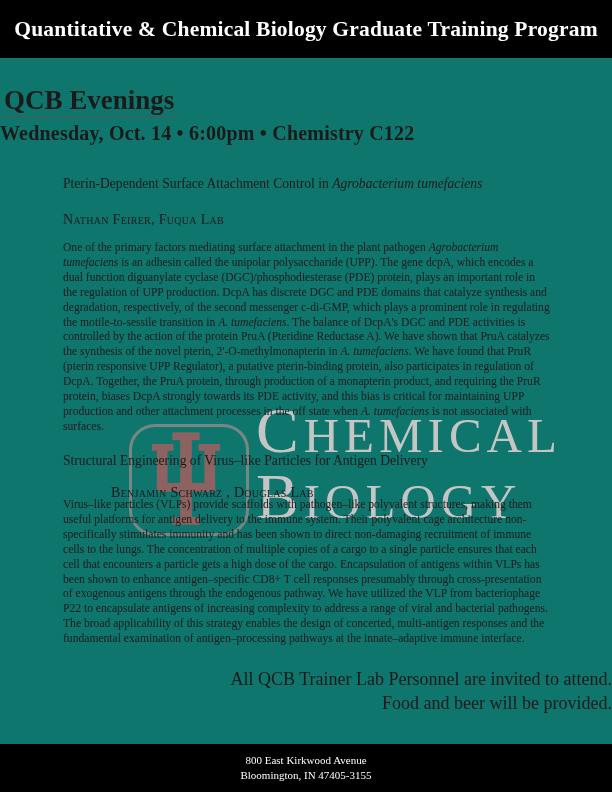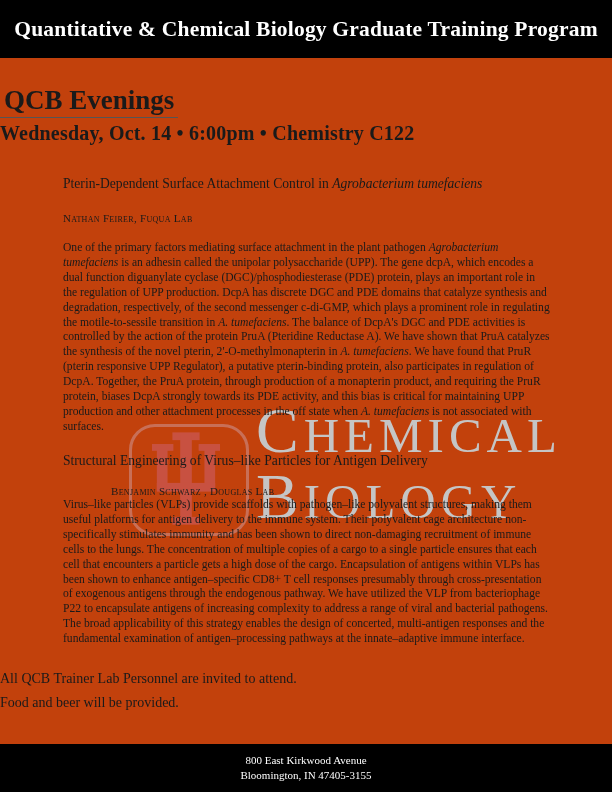--- a/index.html
+++ b/index.html
@@ -1,21 +1,21 @@
 <!DOCTYPE html>
 <html><head>
 <meta charset="utf-8">
 <style>
   html,body{margin:0;padding:0;}
   body{
     width:612px;height:792px;background:#ffffff;position:relative;
     font-family:"Liberation Serif","DejaVu Serif",serif;color:#1a1a1a;
     overflow:hidden;
   }
-  .page{position:absolute;inset:0;width:612px;height:754px;background:#c2410c;}
+  .page{position:absolute;inset:0;width:612px;height:754px;background:#0f766e;}
 
   
   .banner{
     position:absolute;top:0;left:0;width:612px;height:58px;background:#000;
     display:flex;align-items:center;justify-content:center;
   }
   .banner-text{
     color:#fff;font-size:21.5px;font-weight:600;letter-spacing:.2px;white-space:nowrap;
   }
 
@@ -43,37 +43,37 @@
   .wm-initial{font-size:64px;}
   .wm-rest{font-size:49px;margin-top:8px;}
 
   
   .talk-title{
     position:absolute;left:63px;width:490px;z-index:1;
     font-size:13.6px;font-weight:normal;line-height:1.25;
   }
   .talk-speaker{
     position:absolute;left:63px;width:490px;z-index:1;
-    font-size:11px;font-variant:small-caps;letter-spacing:.3px;
+    font-size:14px;font-variant:small-caps;letter-spacing:.3px;
   }
   .talk-abstract{
     position:absolute;left:63px;width:489px;z-index:1;
     font-size:11.6px;line-height:14.9px;text-align:left;
   }
   #talk1-title{top:176px;}
   #talk1-speaker{top:212px;}
   #talk1-abstract{top:241px;}
   #talk2-title{top:453px;}
   #talk2-speaker{top:485px;margin-left:48px;}
   #talk2-abstract{top:498px;}
 
   
   .invitation{
-    position:absolute;top:667px;left:0;width:612px;text-align:left;z-index:1;
-    font-size:14px;line-height:24px;
+    position:absolute;top:667px;left:0;width:612px;text-align:right;z-index:1;
+    font-size:18px;line-height:24px;
   }
 
   
   .footer{
     position:absolute;left:0;top:744px;width:612px;height:48px;background:#000;
     display:flex;flex-direction:column;align-items:center;justify-content:center;
     z-index:2;
   }
   .footer-line{color:#fff;font-size:11px;line-height:15px;white-space:nowrap;}
 </style>

